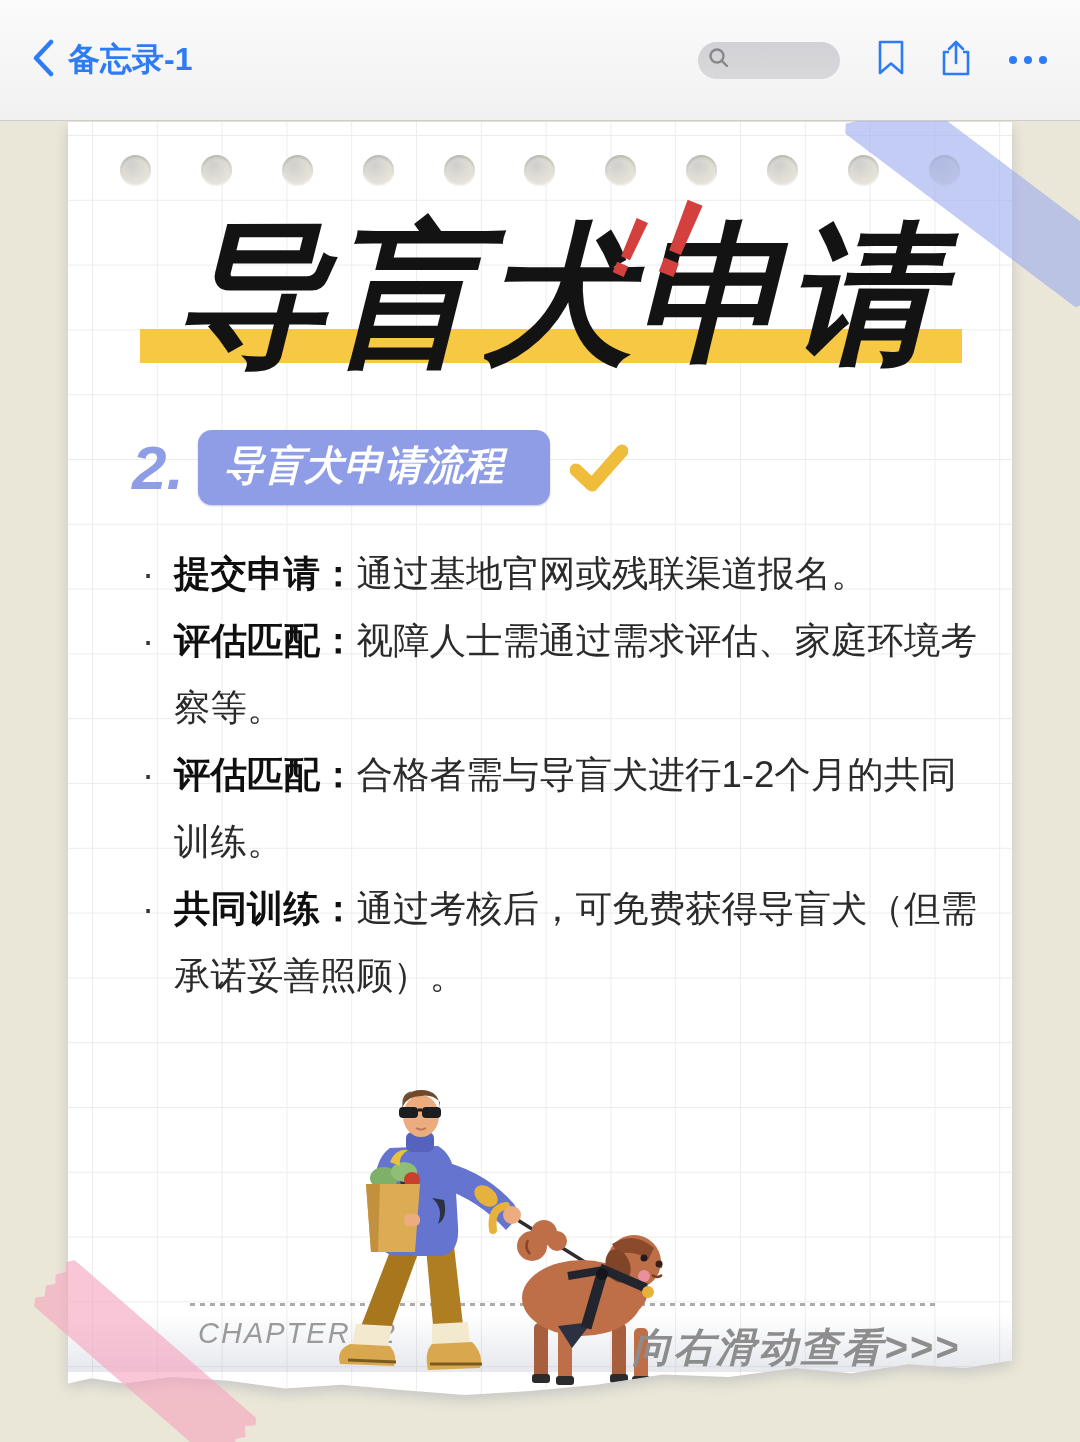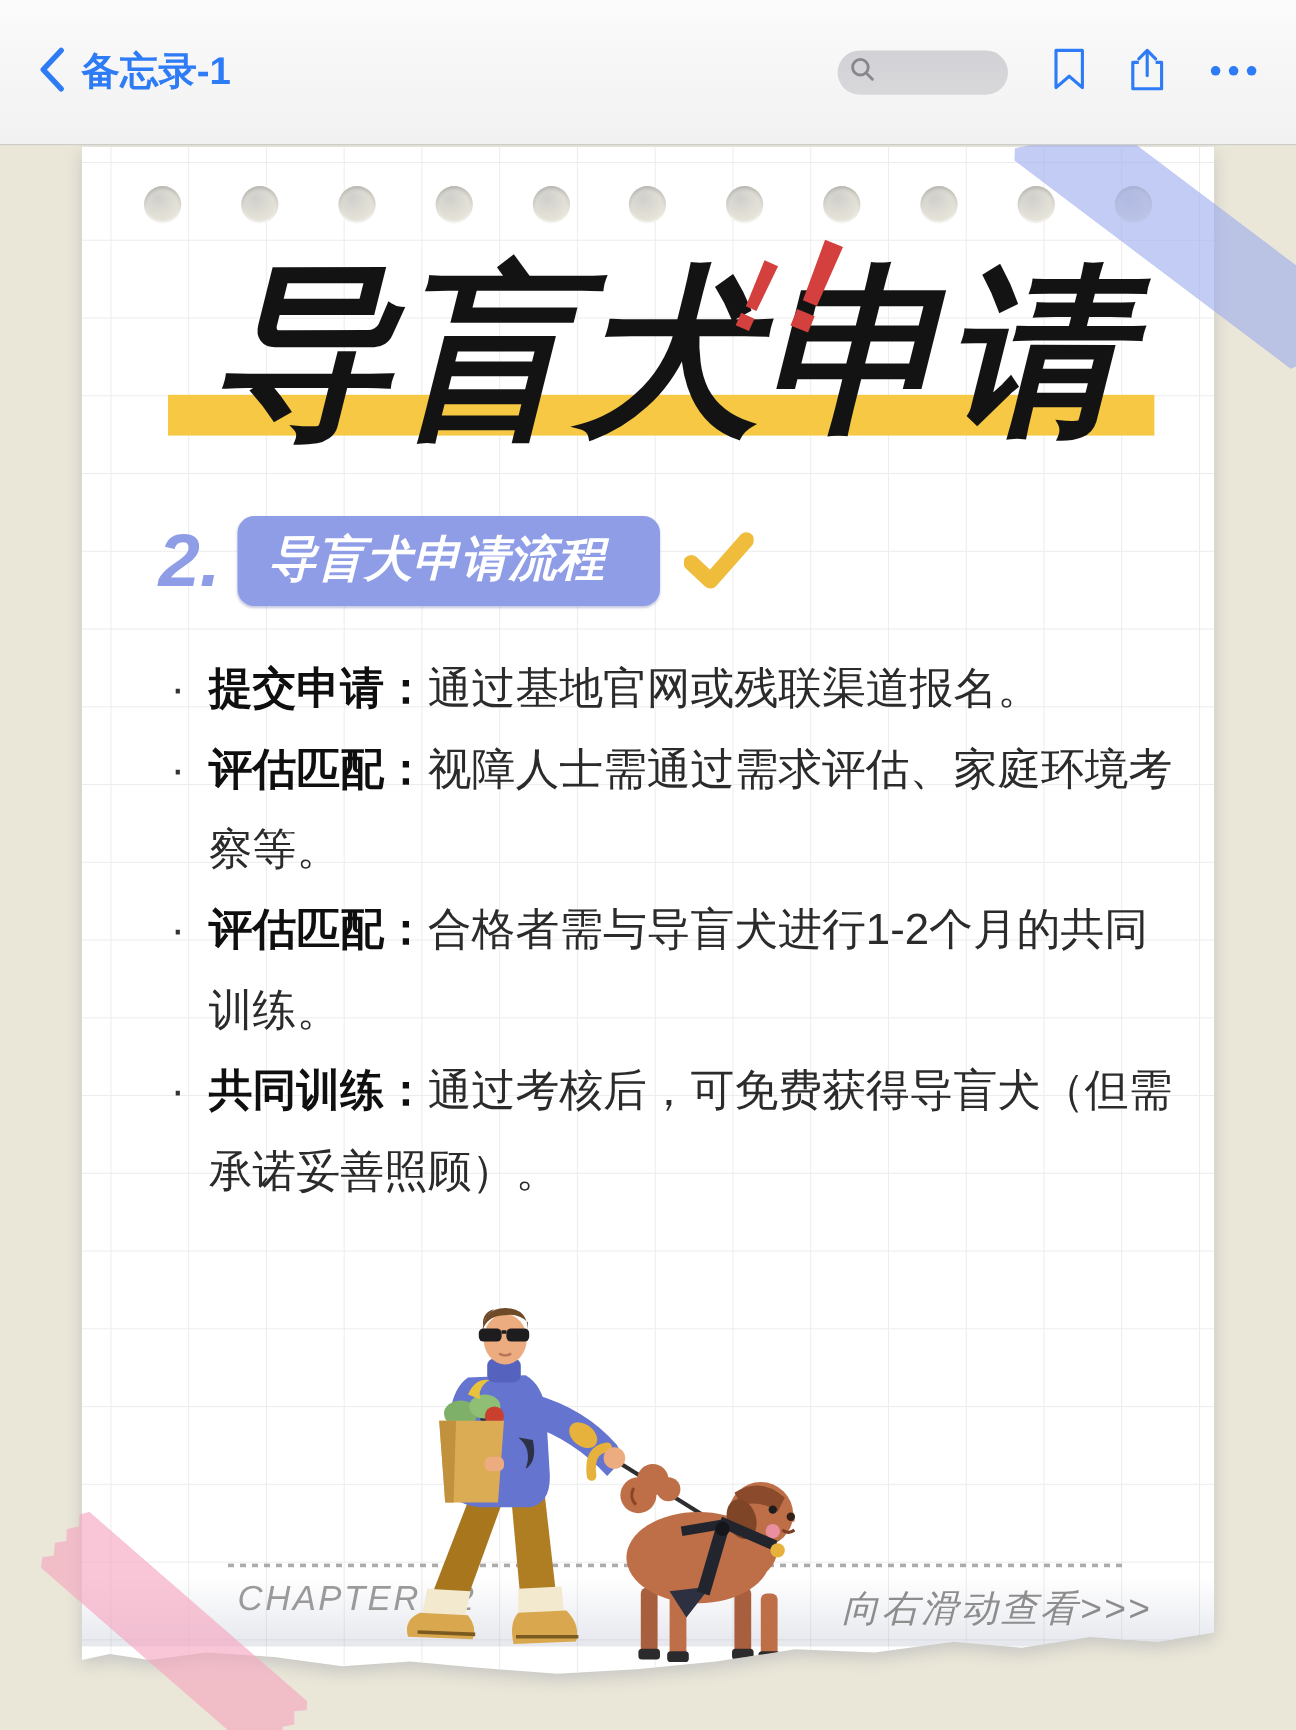--- a/index.html
+++ b/index.html
@@ -94,21 +94,21 @@
   .footer-line {
     position:absolute; left:122px; top:1181px; width:746px; height:3px; z-index:1;
     background:repeating-linear-gradient(90deg, #ababab 0 5px, transparent 5px 10px);
   }
   .chapter {
     position:absolute; left:130px; top:1195px; z-index:2;
     font-size:29px; font-style:italic; color:#9a9a9a; letter-spacing:2px;
   }
   .swipe-hint {
     position:absolute; right:52px; top:1198px; z-index:5;
-    font-size:31px; font-style:italic; font-weight:400; color:#8d8d8d; letter-spacing:2px;
+    font-size:40px; font-style:italic; font-weight:700; color:#8d8d8d; letter-spacing:2px;
   }
 
   
   .tape {
     position:absolute; z-index:12;
     clip-path:polygon(2% 0,98% 0,100% 10%,97% 22%,100% 35%,97.5% 48%,100% 60%,97% 74%,100% 86%,98% 100%,
       2% 100%,0 88%,2.5% 76%,0 62%,2.5% 50%,0 38%,2.5% 24%,0 12%);
   }
   .tape-blue {
     left:832px; top:156px; width:300px; height:72px;

